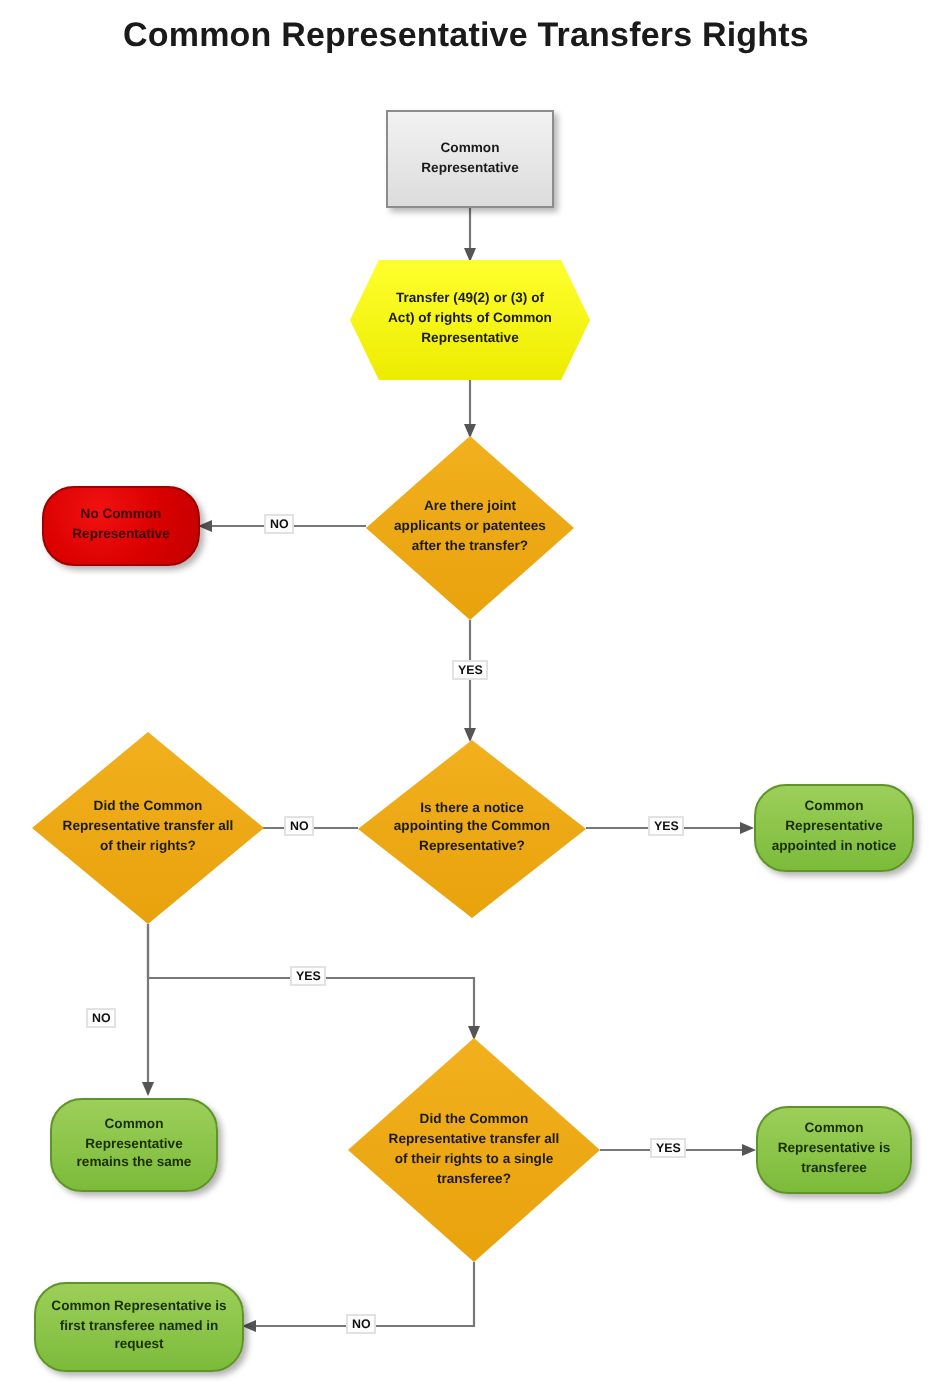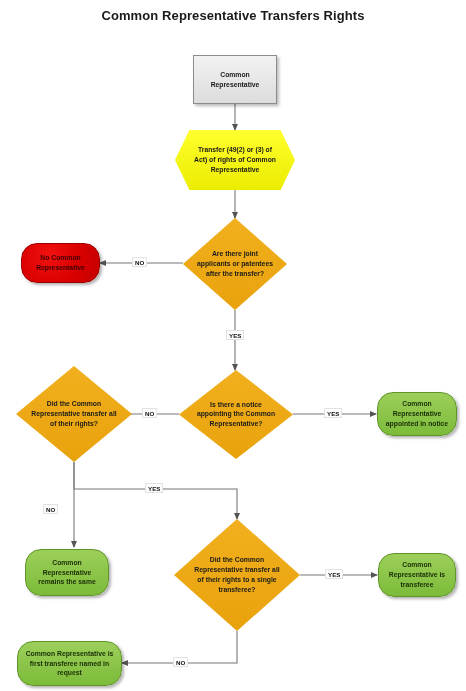--- a/index.html
+++ b/index.html
@@ -15,21 +15,21 @@
     font-family: "Liberation Sans", sans-serif;
     -webkit-font-smoothing: antialiased;
   }
 
   #chart-title {
     position: absolute;
     left: 0;
     top: 8px;
     width: 466px;
     text-align: center;
-    font-size: 13px;
+    font-size: 17px;
     font-weight: bold;
     color: #1a1a1a;
     letter-spacing: 0.1px;
   }
 
   #edge-layer {
     position: absolute;
     left: 0;
     top: 0;
     width: 466px;

